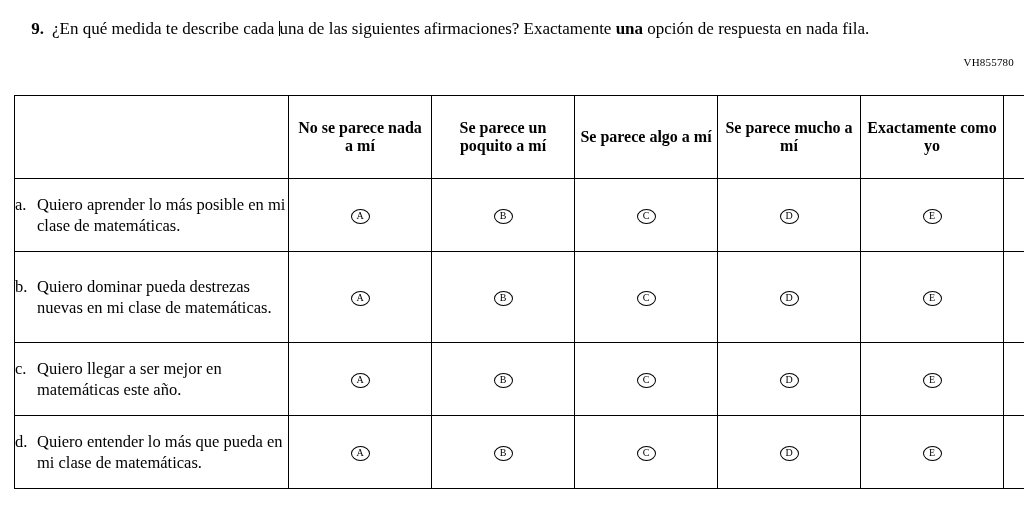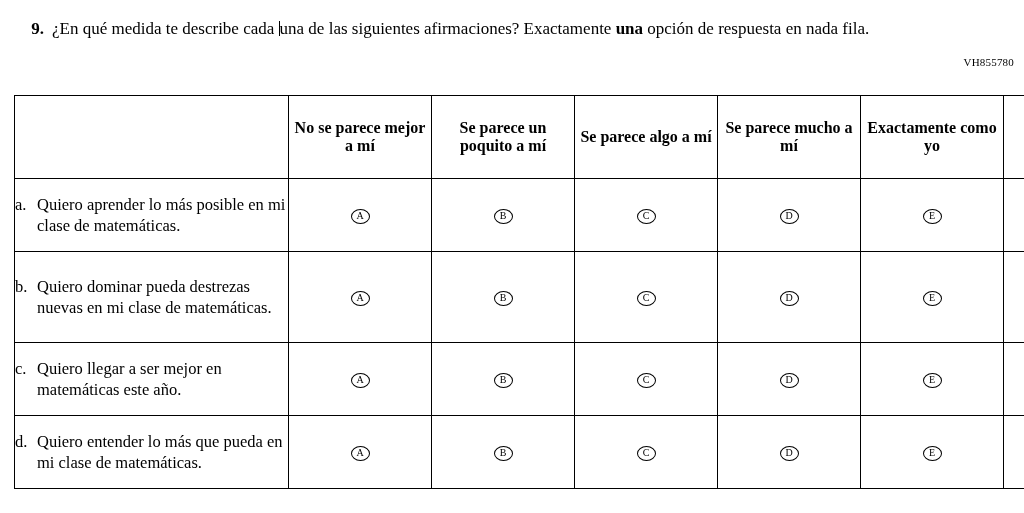--- a/index.html
+++ b/index.html
@@ -154,21 +154,21 @@
     <div class="q-number">9.</div>
     <div class="q-text">
       <span>¿En qué medida te describe cada </span><span class="caret"></span><span>una de las siguientes afirmaciones? Exactamente </span><span class="bold">una</span><span> opción de respuesta en nada fila.</span>
     </div>
   </div>
 
   <table class="matrix">
     <thead>
       <tr>
         <th class="col-stem"></th>
-        <th class="col-opt">No se parece mejor a mí</th>
+        <th class="col-opt">No se parece nada a mí</th>
         <th class="col-opt">Se parece un poquito a mí</th>
         <th class="col-opt">Se parece algo a mí</th>
         <th class="col-opt">Se parece mucho a mí</th>
         <th class="col-opt">Exactamente como yo</th>
         <th class="col-code"></th>
       </tr>
     </thead>
     <tbody>
 
       <tr class="row-a">

